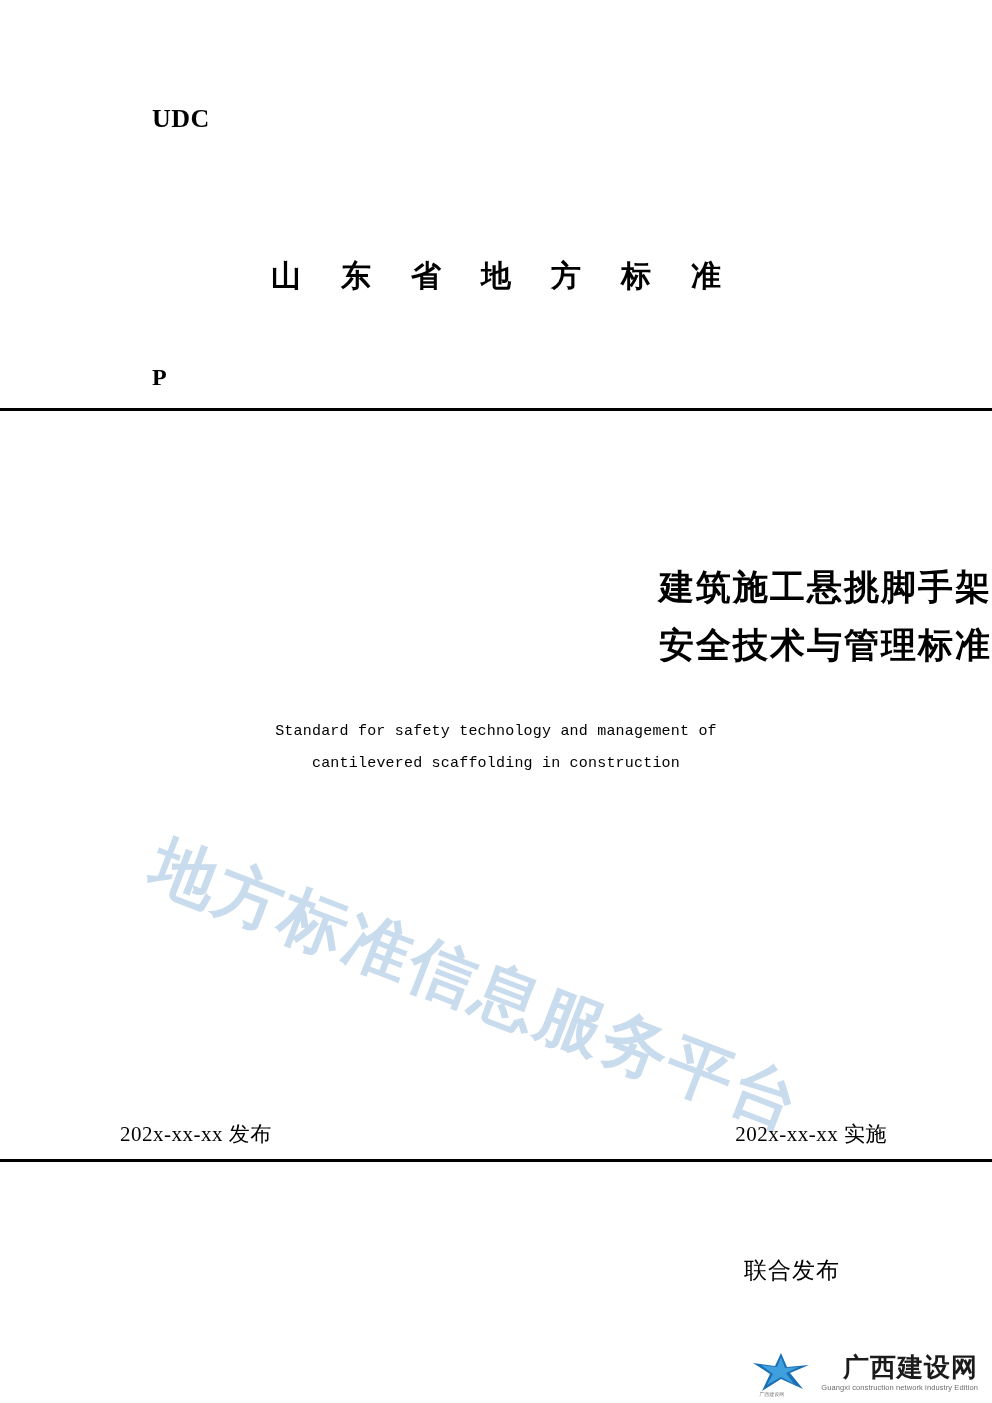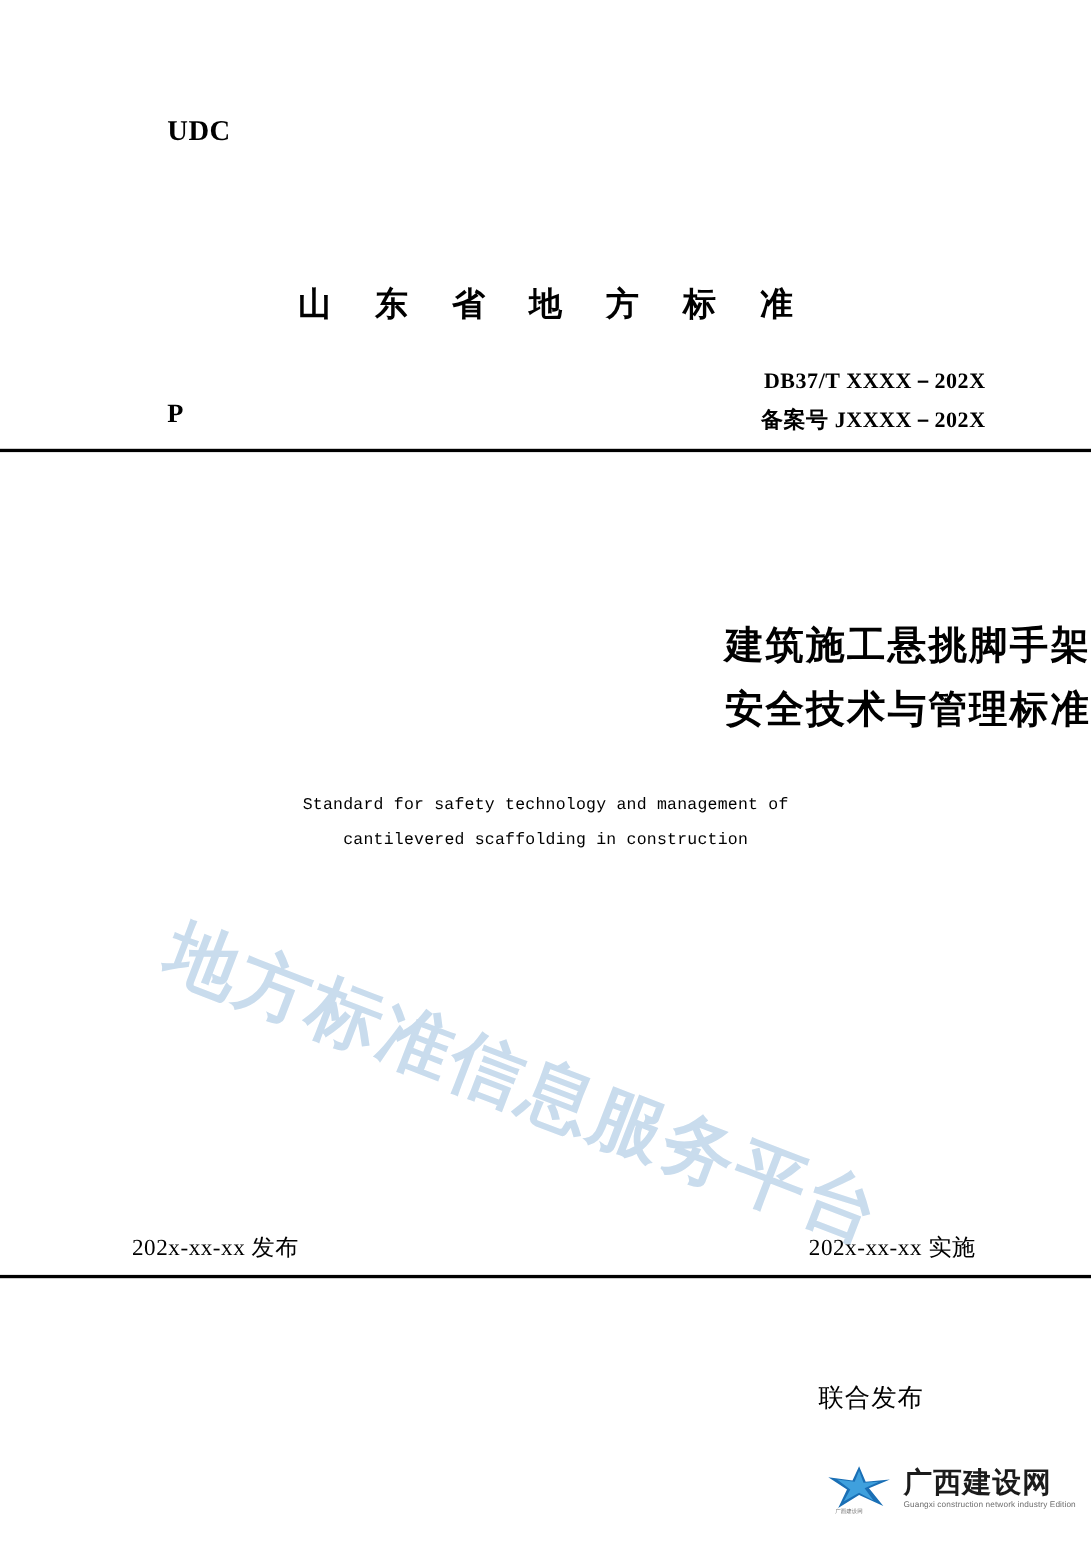--- a/index.html
+++ b/index.html
@@ -157,24 +157,25 @@
     top: 1255px;
     font-family: Liberation Sans, sans-serif;
     font-size: 23px;
     letter-spacing: 1px;
   }
 
   
   .footer-logo {
     position: absolute;
     right: 14px;
-    bottom: 28px;
+    bottom: 8px;
     display: flex;
     align-items: center;
     gap: 8px;
+    text-align: right;
   }
   .footer-logo .star-mark {
     position: relative;
     width: 62px;
     height: 44px;
   }
   .footer-logo .star-mark svg { display: block; }
   .footer-logo .star-caption {
     position: absolute;
     left: 8px;
@@ -205,24 +206,20 @@
 
 <div class="page">
 
   <div class="udc">UDC</div>
 
 
   <div class="std-title-cn">山 东 省 地 方 标 准</div>
 
   <div class="p-mark">P</div>
 
-  <div class="std-codes">
-    <div>DB37/T XXXX－202X</div>
-    <div>备案号 JXXXX－202X</div>
-  </div>
 
   <div class="rule rule-top"></div>
 
   <div class="main-title">
     <div>建筑施工悬挑脚手架</div>
     <div>安全技术与管理标准</div>
   </div>
 
   <div class="en-title">
     <div>Standard for safety technology and management of</div>

